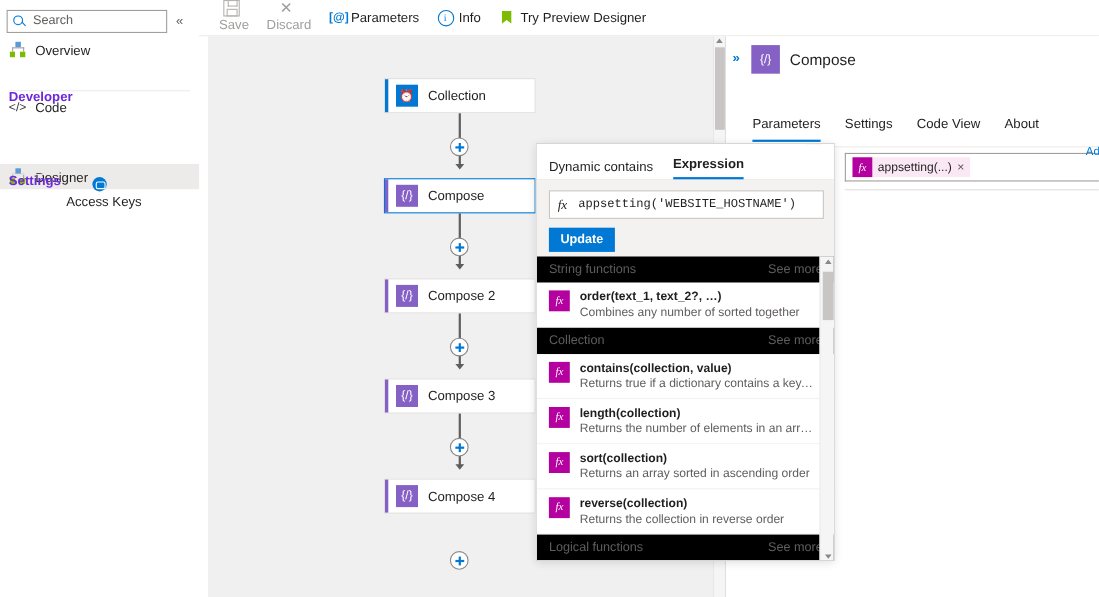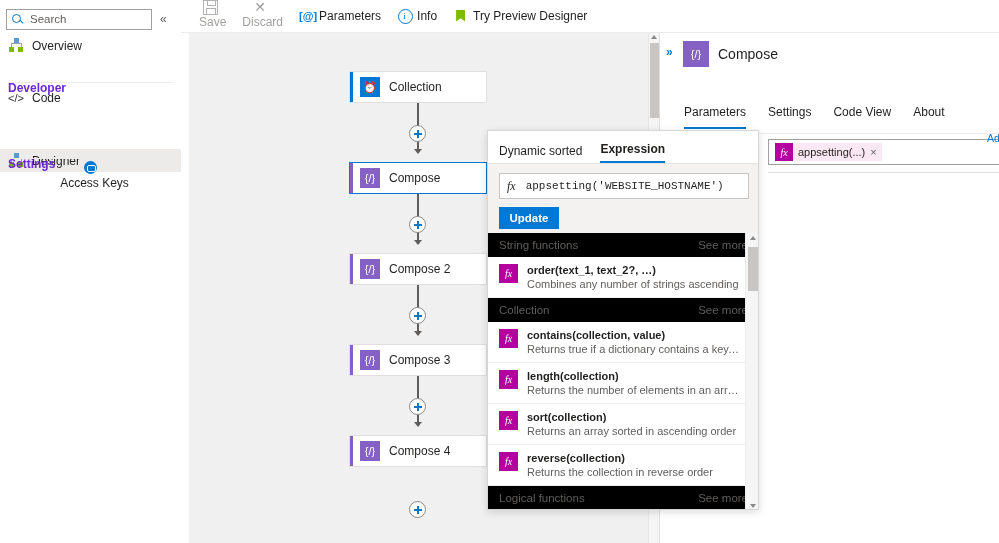--- a/index.html
+++ b/index.html
@@ -499,21 +499,21 @@
     </div>
     <div class="rp-underline"></div>
   </div>
 
   <span class="rp-addlink">Ad</span>
 
   <div id="flyout">
     <div class="fo-topnub"></div>
 
     <div class="fo-tabs">
-      <span class="fo-tab">Dynamic sorted</span>
+      <span class="fo-tab">Dynamic contains</span>
       <span class="fo-tab active">Expression</span>
     </div>
 
     <div class="fo-edit">
       <div class="fo-exprbox">
         <span class="efx">fx</span>
         <span class="etext">appsetting('WEBSITE_HOSTNAME')</span>
       </div>
       <button class="fo-update">Update</button>
     </div>
@@ -521,21 +521,21 @@
     <div class="fo-list">
 
       <div class="grp-head">
         <span>String functions</span>
         <span class="seemore">See more</span>
       </div>
       <div class="fn-row">
         <span class="ffx">fx</span>
         <span class="fn-txt">
           <span class="fn-sig" style="display:block;">order(text_1, text_2?, …)</span>
-          <span class="fn-desc" style="display:block;">Combines any number of strings ascending</span>
+          <span class="fn-desc" style="display:block;">Combines any number of sorted together</span>
         </span>
       </div>
 
       <div class="grp-head">
         <span>Collection</span>
         <span class="seemore">See more</span>
       </div>
       <div class="fn-row">
         <span class="ffx">fx</span>
         <span class="fn-txt">

